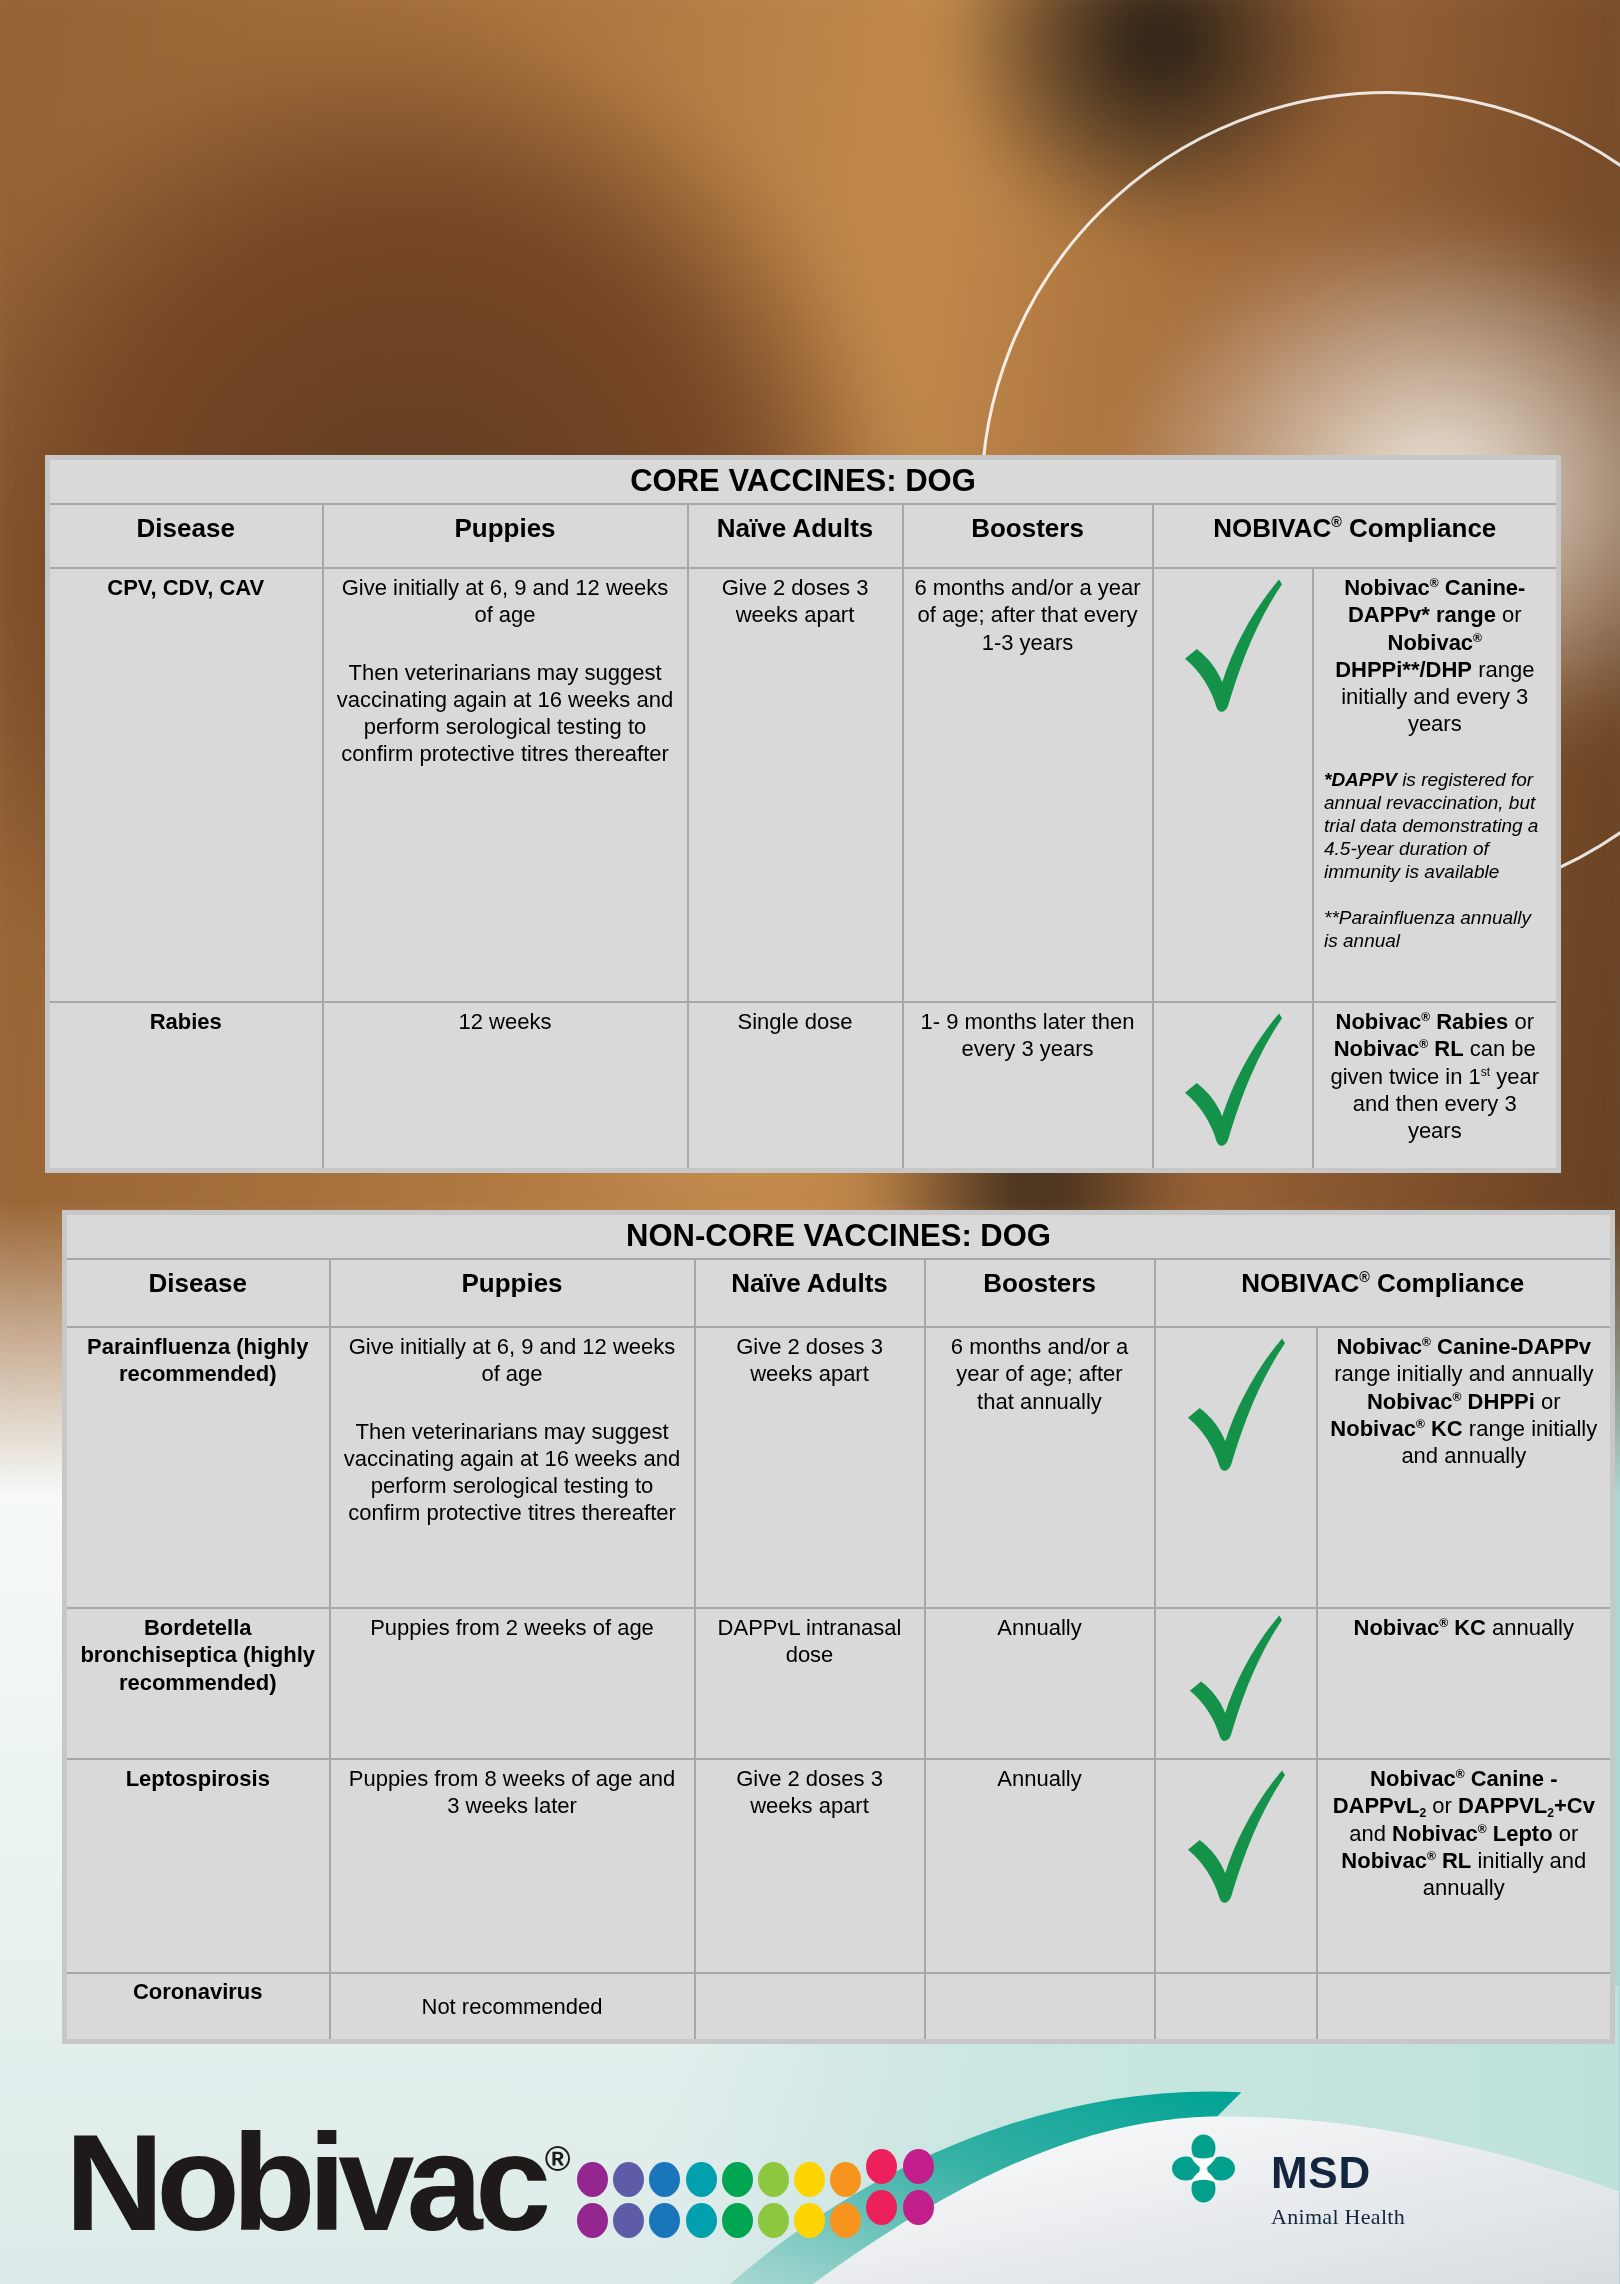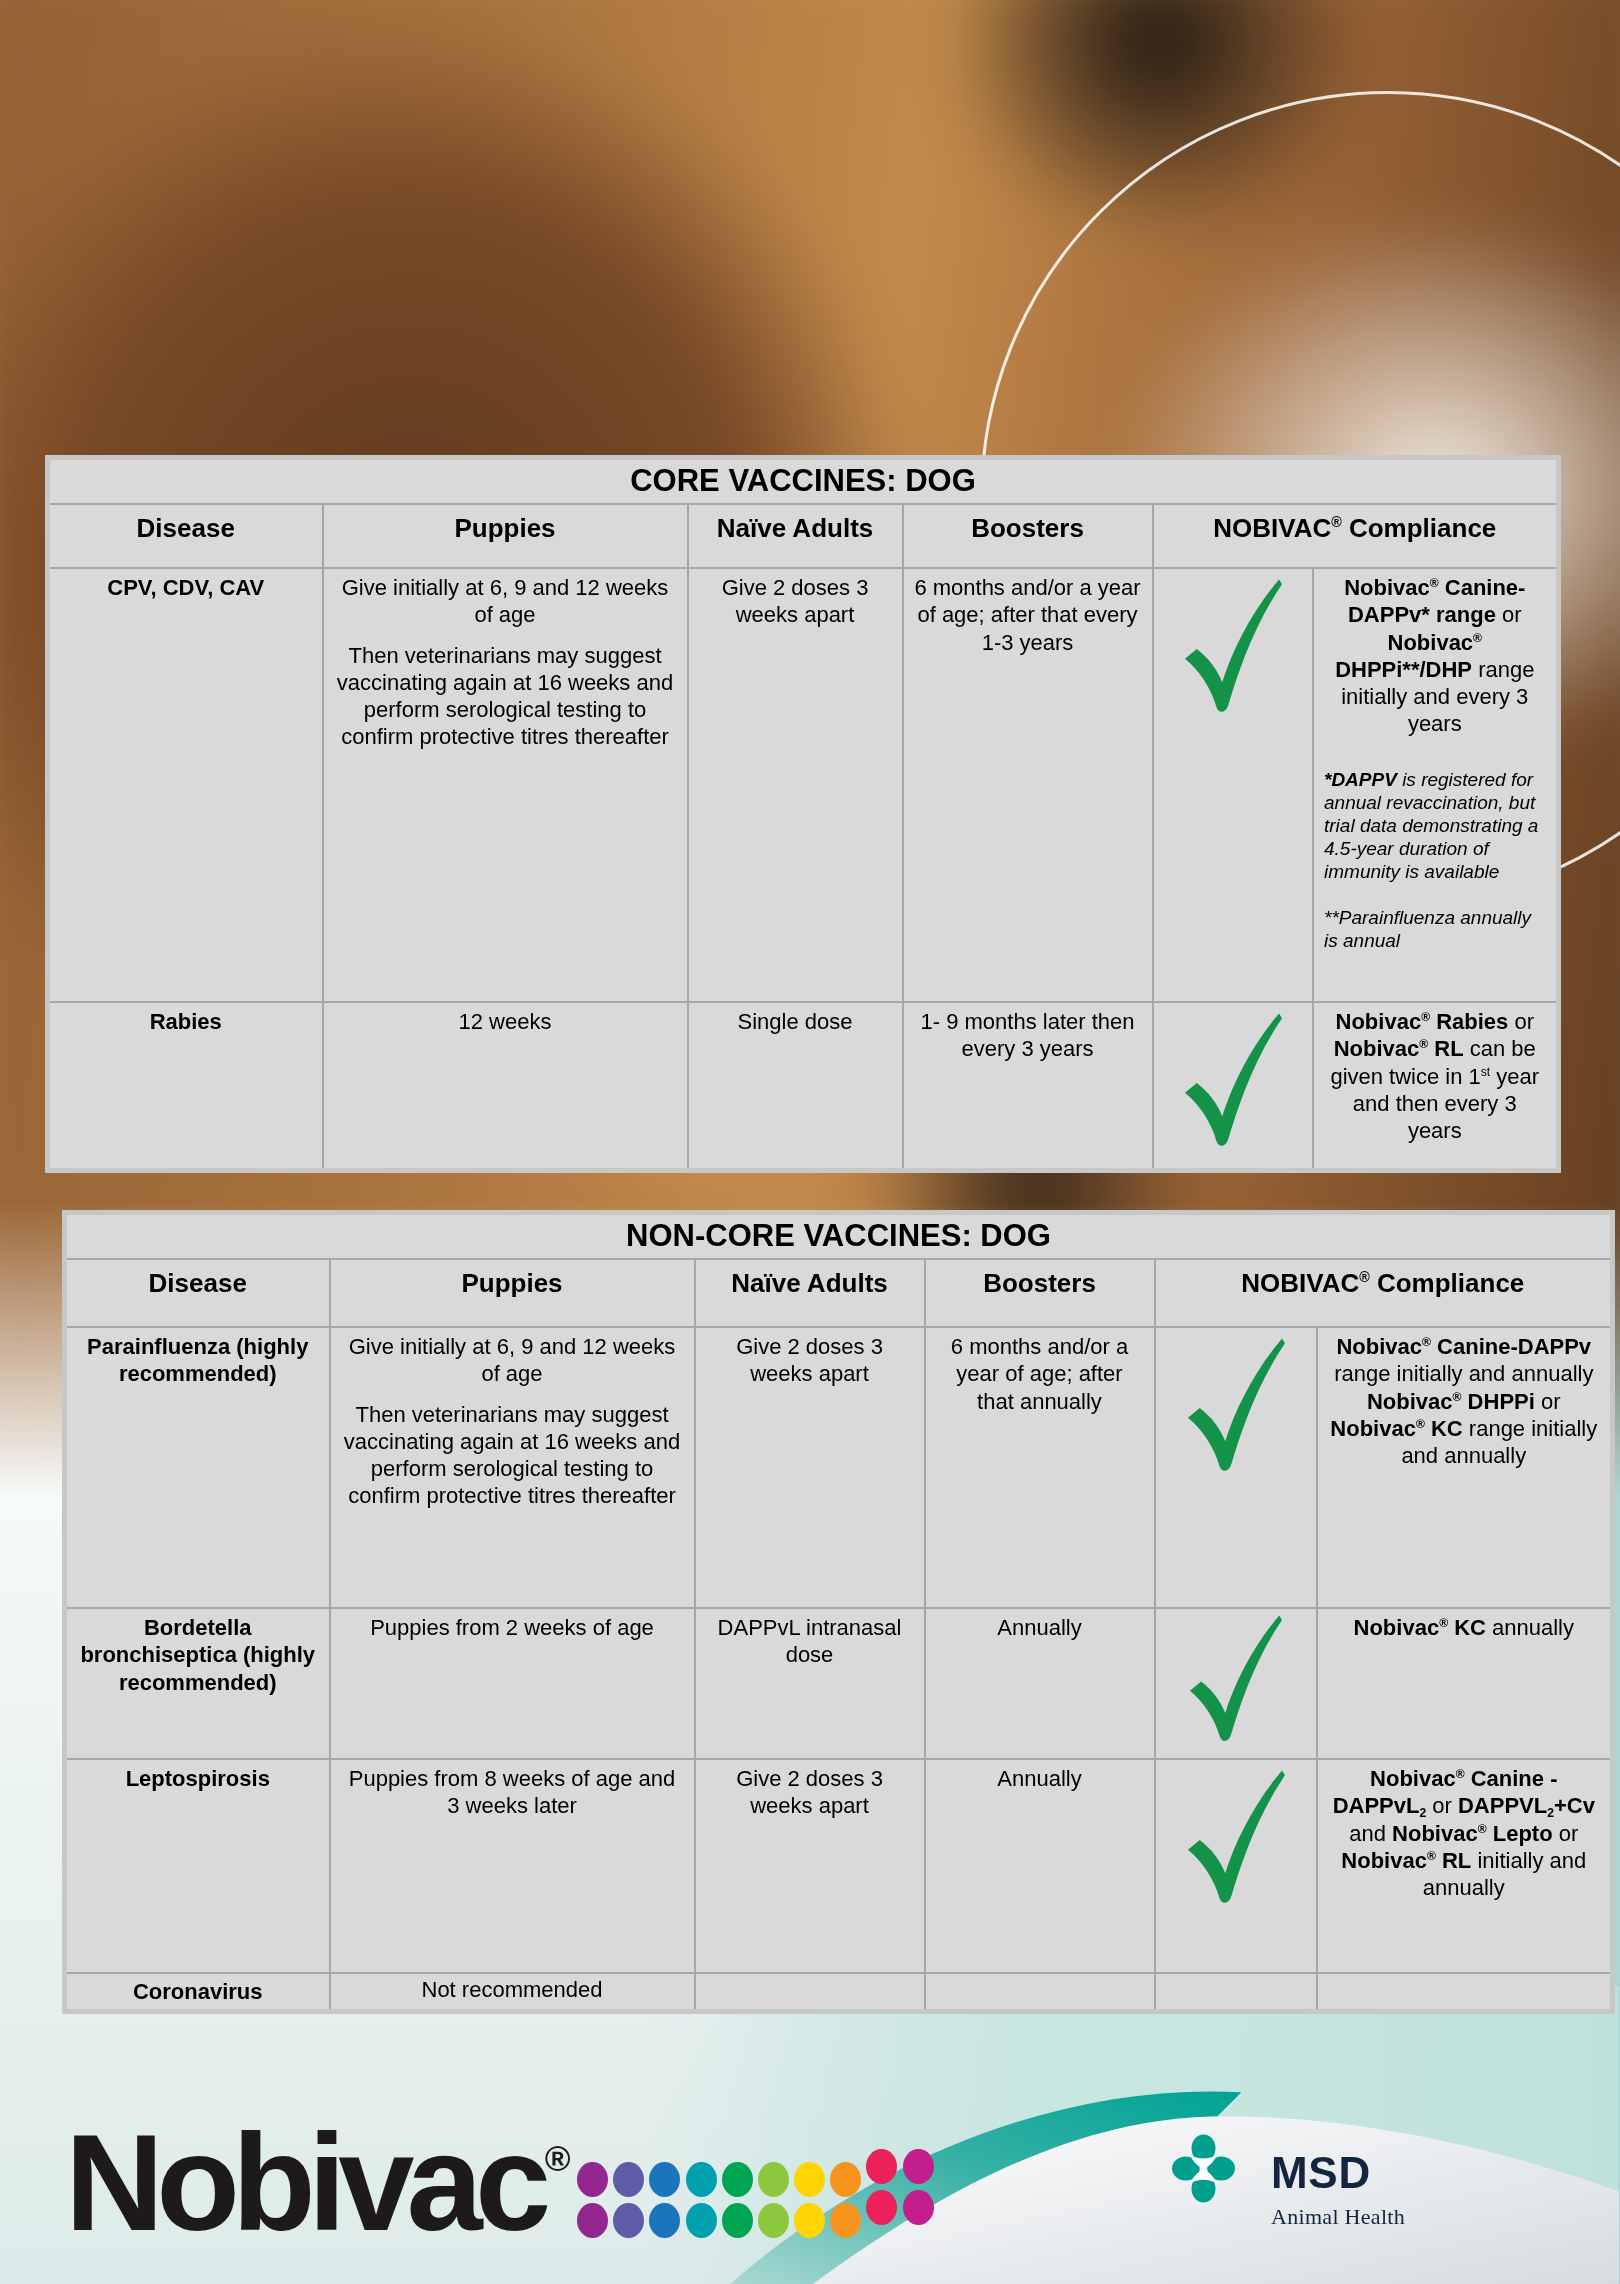--- a/index.html
+++ b/index.html
@@ -29,21 +29,21 @@
         border:3.3px solid rgba(255,255,255,.85);}
 
   
   .vt{position:absolute;border-collapse:collapse;table-layout:fixed;
       background:var(--table_cell,#d9d9d9);border:5.2px solid #c7c7c7;}
   .vt td{border:2px solid var(--table_border,#a7a7a7);vertical-align:top;text-align:center;
          padding:5.2px 10.5px;font-size:22px;line-height:1.24;color:#000;overflow:hidden;}
   .vt .title-cell{font-size:31px;font-weight:bold;line-height:1.05;vertical-align:middle;padding:5.2px;}
   .vt .hdr{font-weight:bold;font-size:26px;padding-top:9.1px;line-height:1.15;}
   .vt p{margin:0;}
-  .vt p + p{margin-top:13px;}
+  .vt p + p{margin-top:30px;}
   .b{font-weight:bold;} .i{}
   sup{font-size:55%;line-height:0;vertical-align:super;}
   sub{font-size:55%;line-height:0;vertical-align:baseline;position:relative;top:.28em;}
   .notes{margin-top:30px;text-align:left;font-style:italic;font-size:19px;line-height:1.22;}
   .notes p + p{margin-top:22px;}
   .check-svg{width:98px;height:138px;margin-top:5.2px;color:var(--check_green,#15924A);}
   .disease-cell{font-weight:bold;}
 
   
   .bottom-art{position:absolute;left:0;top:1986px;width:1620px;height:298px;}
@@ -223,21 +223,21 @@
         <svg class="check-svg" viewBox="0 0 100 140">
           <path fill="currentColor" d="M97 0C70 32 50 70 39 105C34 92 25 80 13 71L1 81C16 93 28 112 33 130C35 137 42 137 45 129C56 92 72 46 100 5Z"></path>
         </svg>
       </td>
       <td>
         <div><span class="b">Nobivac</span><sup class="b">®</sup><span class="b"> Canine - DAPPvL</span><sub class="b">2</sub><span> or </span><span class="b">DAPPVL</span><sub class="b">2</sub><span class="b">+Cv</span><span> and </span><span class="b">Nobivac</span><sup class="b">®</sup><span class="b"> Lepto</span><span> or </span><span class="b">Nobivac</span><sup class="b">®</sup><span class="b"> RL</span><span> initially and annually</span></div>
       </td>
     </tr>
     <tr style="height:33px">
       <td class="disease-cell" style="padding:3.9px"><span class="b">Coronavirus</span></td>
-      <td style="padding:2px">
+      <td style="padding:19px">
             <p>Not recommended</p>
           </td>
       <td style="padding:3.9px"></td>
       <td style="padding:3.9px"></td>
       <td style="padding:3.9px">
         
       </td>
       <td style="padding:3.9px">
         <div></div>
       </td>

